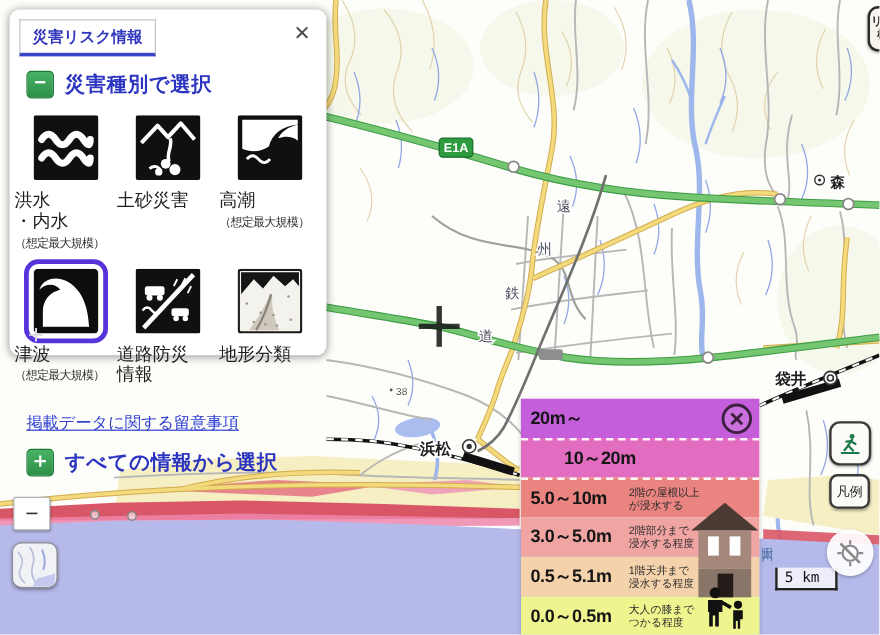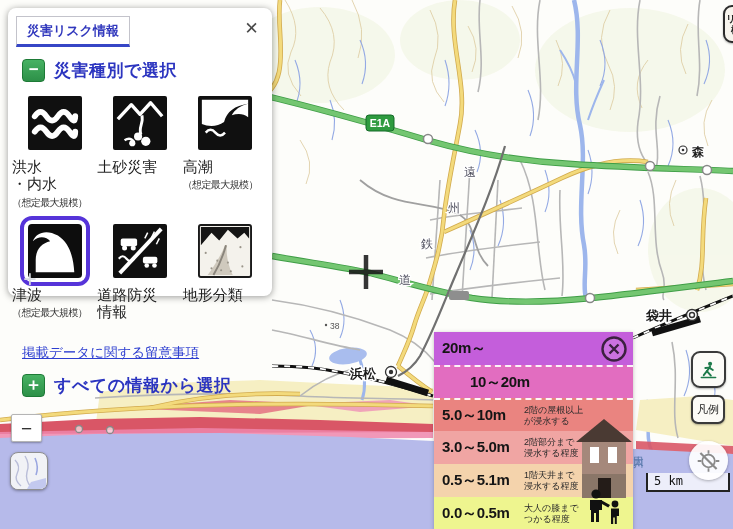--- a/index.html
+++ b/index.html
@@ -50,21 +50,21 @@
     background:#fcfbf7;display:flex;align-items:center;justify-content:center;box-shadow:0 1px 2px rgba(0,0,0,.3);}
   .legend-btn{left:691px;top:395px;width:34px;height:29px;border:2px solid #3a3a3a;border-radius:7px;
     background:#fcfbf7;color:#222;font-size:11px;padding:0;box-shadow:0 1px 2px rgba(0,0,0,.3);}
   .loc-btn{left:689px;top:441px;width:39px;height:39px;border:2px solid #9a9a9a;border-radius:50%;
     background:rgba(255,255,255,.92);display:flex;align-items:center;justify-content:center;
     box-shadow:0 1px 3px rgba(0,0,0,.3);}
   .zoom-out{left:11px;top:414px;width:31px;height:28px;background:#fff;border:1px solid #b5b5b5;
     border-radius:2px;color:#333;font-size:19px;line-height:1;box-shadow:0 1px 2px rgba(0,0,0,.3);padding:0;}
   .minimap{left:10px;top:452px;width:38px;height:38px;border:1.5px solid #8f8f8f;border-radius:8px;
     overflow:hidden;background:#f1f2f6;box-shadow:0 1px 3px rgba(0,0,0,.35);padding:0;}
-  .scalebar{position:absolute;left:646px;top:473px;width:84px;height:19px;z-index:10;
+  .scalebar{position:absolute;left:646px;top:473px;width:52px;height:19px;z-index:10;
     background:rgba(255,255,255,.75);border:2px solid #222;border-top:none;
     font-family:"DejaVu Sans Mono","Liberation Mono",monospace;font-size:12px;color:#111;
     line-height:17px;padding-left:6px;box-sizing:border-box;}
   .river-label{position:absolute;left:632px;top:447px;z-index:5;writing-mode:vertical-rl;
     text-orientation:upright;font-size:10.5px;color:#5f7db0;letter-spacing:1px;}
 </style>
 </head>
 <body>
 
 <div class="stage">

